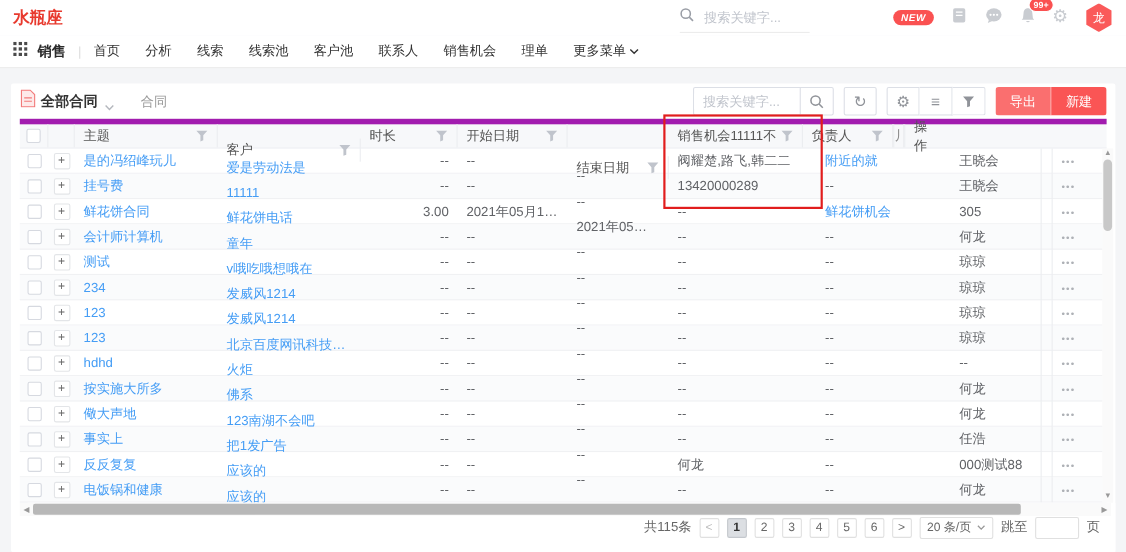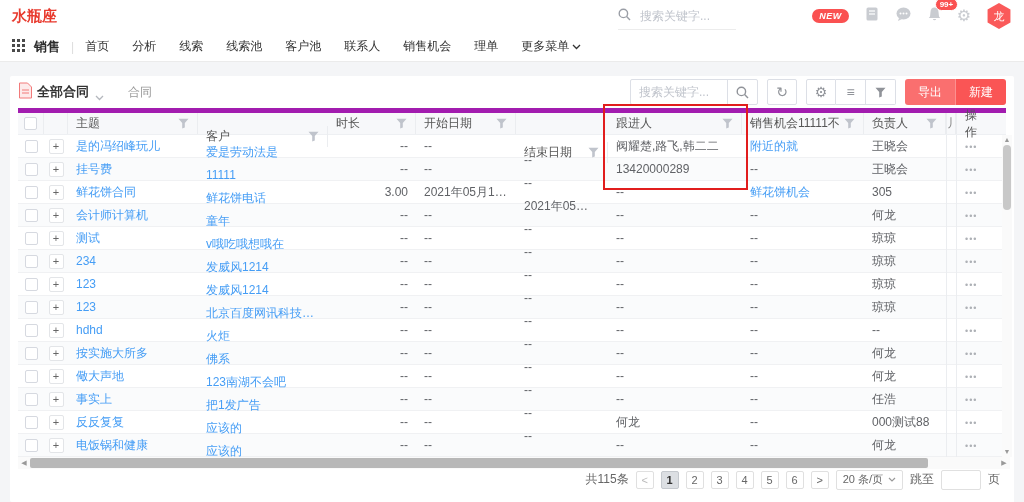--- a/index.html
+++ b/index.html
@@ -255,26 +255,20 @@
           <svg width="11" height="11" viewBox="0 0 11 11">
             <path d="M0.5 0.8 H10.5 L6.8 5 V9.6 L4.2 10.6 V5 Z" fill="#c0c4cc"></path>
           </svg>
         </div>
       <div class="th c-end">
           <span>结束日期</span>
           <svg width="11" height="11" viewBox="0 0 11 11">
             <path d="M0.5 0.8 H10.5 L6.8 5 V9.6 L4.2 10.6 V5 Z" fill="#c0c4cc"></path>
           </svg>
         </div>
-      <div class="th c-fol">
-          <span>跟进人</span>
-          <svg width="11" height="11" viewBox="0 0 11 11">
-            <path d="M0.5 0.8 H10.5 L6.8 5 V9.6 L4.2 10.6 V5 Z" fill="#c0c4cc"></path>
-          </svg>
-        </div>
       <div class="th c-opp">
           <span>销售机会11111不</span>
           <svg width="11" height="11" viewBox="0 0 11 11">
             <path d="M0.5 0.8 H10.5 L6.8 5 V9.6 L4.2 10.6 V5 Z" fill="#c0c4cc"></path>
           </svg>
         </div>
       <div class="th c-own">
           <span>负责人</span>
           <svg width="11" height="11" viewBox="0 0 11 11">
             <path d="M0.5 0.8 H10.5 L6.8 5 V9.6 L4.2 10.6 V5 Z" fill="#c0c4cc"></path>

